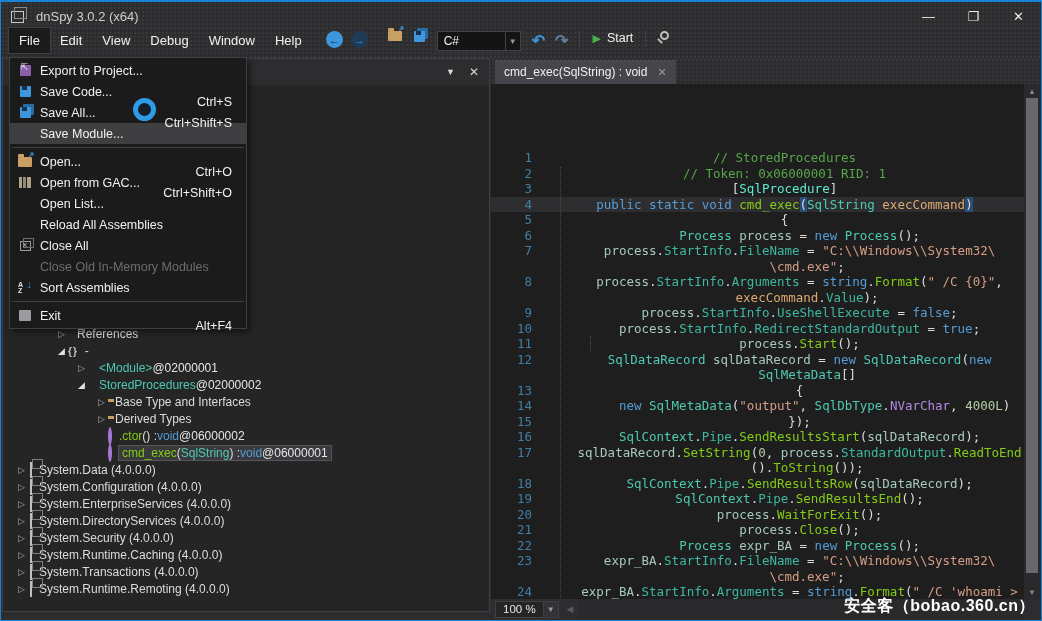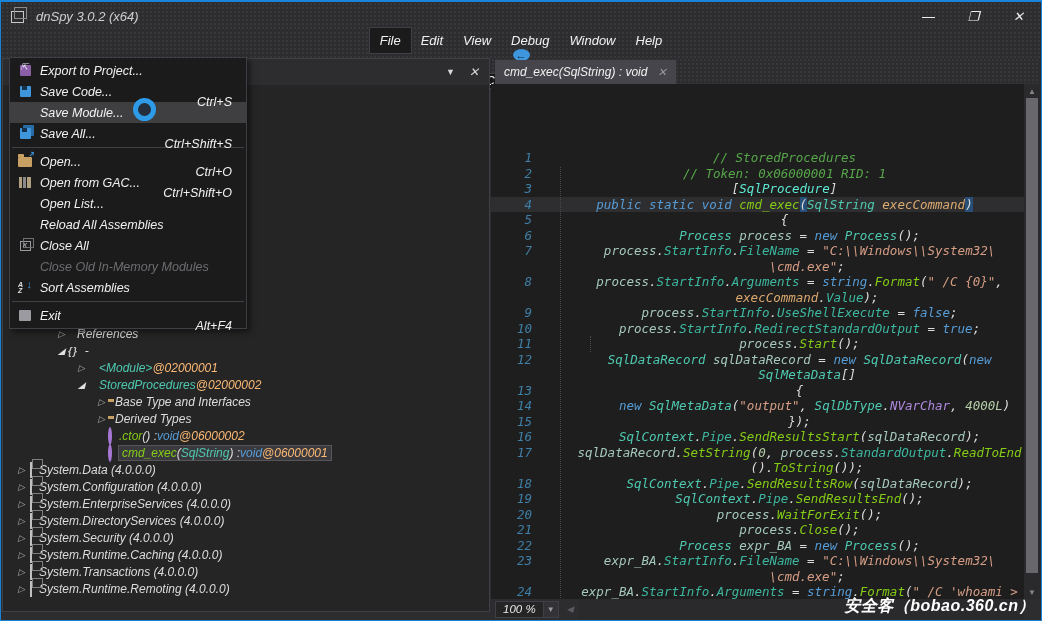--- a/index.html
+++ b/index.html
@@ -1,33 +1,33 @@
 <!DOCTYPE html>
 <html><head>
 <meta charset="utf-8">
 <style>
   * { margin:0; padding:0; box-sizing:border-box; }
   html,body { width:1042px; height:621px; background:#2D2D30; overflow:hidden;
     font-family:"Liberation Sans", sans-serif; }
   .window { position:relative; width:1042px; height:621px; background:#2D2D30;
-    border:1px solid #1883D7; border-top:2px solid #1883D7;font-style:italic; }
+    border:1px solid #1883D7; border-top:2px solid #1883D7; }
   .dots { background-image:radial-gradient(rgba(255,255,255,0.05) 1px, transparent 1.2px);
     background-size:4px 4px; }
 
   
   .titlebar { position:absolute; left:0; top:0; right:0; height:29px; display:flex; align-items:center; }
   .app-icon { width:13px; height:12px; border:1px solid #C8C8C8; margin-left:10px; position:relative; background:#2D2D30; }
   .app-icon::before { content:""; position:absolute; left:2px; top:-5px; width:11px; height:10px; border:1px solid #8A8A8A; }
   .title-text { color:#CFCFCF; font-size:13px; margin-left:12px; }
   .winbtns { margin-left:auto; display:flex; height:100%; }
   .winbtn { width:45px; height:100%; display:flex; align-items:center; justify-content:center;
     color:#ECECEC; font-size:13px; }
 
   
-  .menurow { position:absolute; left:0; top:29px; right:0; height:27px; display:flex; align-items:center;flex-direction:column; }
+  .menurow { position:absolute; left:0; top:29px; right:0; height:27px; display:flex; align-items:flex-start; }
   .menu-btn { color:#F1F1F1; font-size:13px; padding:5px 10px; }
   .menu-btn.active { background:#1B1B1C; outline:1px solid #3F3F46; }
   .tb-gap { width:10px; }
   .tb-sep { width:1px; height:16px; background:#3F3F46; margin:0 6px; }
   .circle-btn { width:17px; height:17px; border-radius:50%; display:flex; align-items:center;
     justify-content:center; font-size:11px; font-weight:bold; margin:0 4px; }
   .back { background:#3E96DC; color:#142C42; }
   .fwd  { background:#1D3B57; color:#3E96DC; }
   .ic-openfolder { width:14px; height:10px; background:#C9A063; position:relative; margin:0 6px; border-radius:1px; }
   .ic-openfolder::before { content:""; position:absolute; left:0; top:-3px; width:6px; height:3px; background:#C9A063; border-radius:1px 1px 0 0; }
@@ -84,21 +84,21 @@
   .code { position:absolute; left:0; top:0; right:16px; bottom:0; padding-top:4px;
     font-family:"DejaVu Sans Mono", monospace; font-size:12.5px; line-height:15.5px; white-space:pre; }
   .crow { height:15.5px; display:flex; }
   .crow.hl { background:#2E2E31; }
   .ln { width:54px; flex:none; text-align:right; padding-right:13px; color:#3F7FA6; }
   .ct { flex:1;text-align:center; }
   .guide { position:absolute; border-left:1px dotted #4A4A4A; width:0; }
   
   .c{color:#57A64A} .k{color:#569CD6} .t{color:#4EC9B0} .m{color:#84cc16}
   .s{color:#D69D85} .n{color:#B5CEA8} .l{color:#A6C9BE} .p{color:#3DB8A0}
-  .a{color:#DCA96E} .w{color:#DCDCDC} .e{color:#B18AE0} .g{color:#fdba74}
+  .a{color:#DCA96E} .w{color:#DCDCDC} .e{color:#B18AE0} .g{color:#e5e5e5}
   .at{color:#5eead4} .pm{color:#DCDCDC; background:#274F78}
 
   
   .vscroll { position:absolute; right:0; top:0; width:16px; bottom:0; background:#2A2A2C; }
   .vs-up, .vs-down { position:absolute; left:0; width:16px; height:14px; color:#858588; font-size:8px;
     display:flex; align-items:center; justify-content:center; }
   .vs-up { top:0; } .vs-down { bottom:0; }
   .vs-thumb { position:absolute; left:2px; right:2px; top:14px; bottom:26px; background:#68686C; }
   .editor-bottom { position:absolute; left:0; right:0; bottom:0; height:20px; background:#2D2D30;
     display:flex; align-items:center; }
@@ -348,32 +348,32 @@
         <span class="mlabel">Export to Project...</span>
         <span class="mshort"></span>
       </div>
       <div class="mi">
         <span class="mic">
           <span class="ic-floppy"></span>
         </span>
         <span class="mlabel">Save Code...</span>
         <span class="mshort">Ctrl+S</span>
       </div>
+      <div class="mi">
+        <span class="mic">
+          <span class="ic-floppy multi"></span>
+        </span>
+        <span class="mlabel">Save All...</span>
+        <span class="mshort">Ctrl+Shift+S</span>
+      </div>
       <div class="mi hl">
         <span class="mic"></span>
         <span class="mlabel">Save Module...</span>
         <span class="mshort"></span>
       </div>
-      <div class="mi">
-        <span class="mic">
-          <span class="ic-floppy multi"></span>
-        </span>
-        <span class="mlabel">Save All...</span>
-        <span class="mshort">Ctrl+Shift+S</span>
-      </div>
       <div class="msep"></div>
       <div class="mi">
         <span class="mic">
           <span class="ic-openfolder"></span>
         </span>
         <span class="mlabel">Open...</span>
         <span class="mshort">Ctrl+O</span>
       </div>
       <div class="mi">
         <span class="mic">

